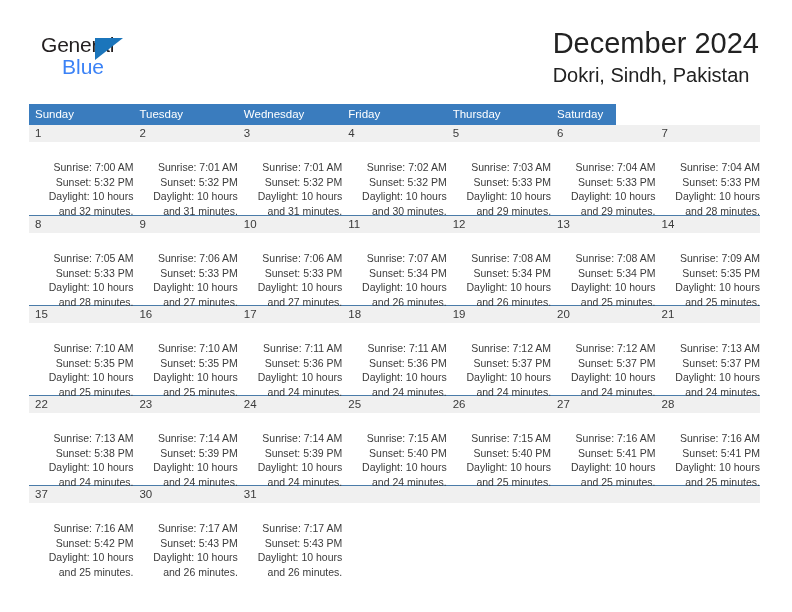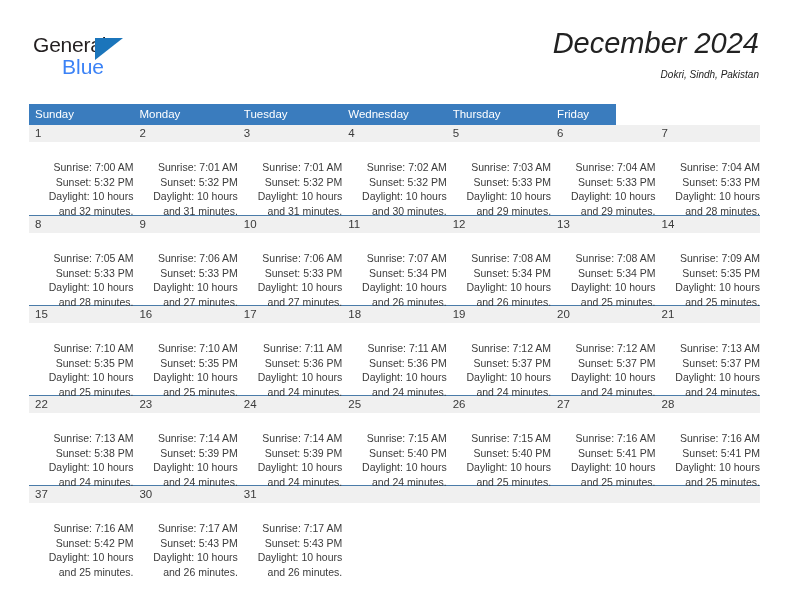--- a/index.html
+++ b/index.html
@@ -28,21 +28,21 @@
   }
   .logo {
     position: absolute;
     left: 33px;
     top: 33px;
     width: 110px;
     height: 48px;
   }
   .logo-general {
     position: absolute;
-    left: 0; top: 0;
+    left: 8px; top: 0;
     font-size: 21px;
     color: #231f20;
     letter-spacing: -0.2px;
     line-height: 24px;
     font-family: "Liberation Sans", sans-serif;
   }
   .logo-tri {
     position: absolute;
     left: 62px;
     top: 5px;
@@ -57,31 +57,30 @@
     font-size: 21px;
     color: #3b82f6;
     line-height: 24px;
     font-family: "Liberation Sans", sans-serif;
   }
 
   .title-block {
     position: absolute;
     right: 33px;
     top: 26px;
-    text-align: right;
-    font-style: italic;
+    text-align: left;
   }
   .cal-title {
     font-size: 29px;
     color: #222222;
     line-height: 34px;
     white-space: nowrap;
   }
   .cal-subtitle {
-    font-size: 10px;
+    font-size: 20px;
     color: #222222;
     line-height: 20px;
     margin-top: 5px;
     white-space: nowrap;
   }
 
   
   .calendar {
     position: absolute;
     left: 29px;
@@ -169,25 +168,24 @@
       <div class="cal-title">December 2024</div>
       <div class="cal-subtitle">Dokri, Sindh, Pakistan</div>
     </div>
 
   </div>
 
   <div class="calendar">
 
     <div class="cal-row cal-head">
       <div class="cell">Sunday</div>
-      <div class="cell">Monday</div>
       <div class="cell">Tuesday</div>
       <div class="cell">Wednesday</div>
+      <div class="cell">Friday</div>
       <div class="cell">Thursday</div>
-      <div class="cell">Friday</div>
       <div class="cell">Saturday</div>
     </div>
 
     <div class="week first">
       <div class="week-datebar"></div>
       <div class="week-inner">
         <div class="day">
           <div class="day-num">1</div>
           <div class="day-info">
             <div>Sunrise: 7:00 AM</div>

